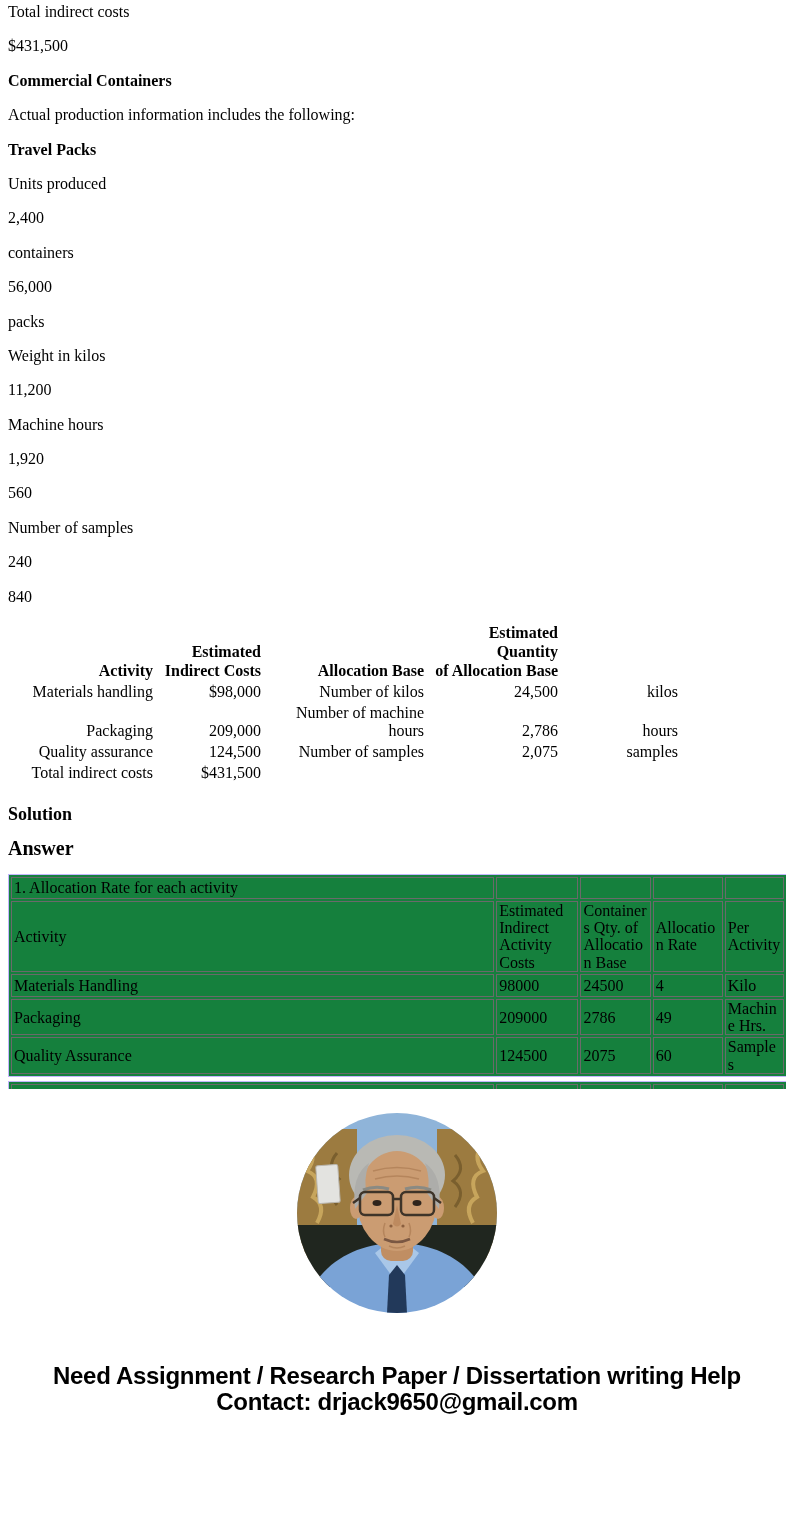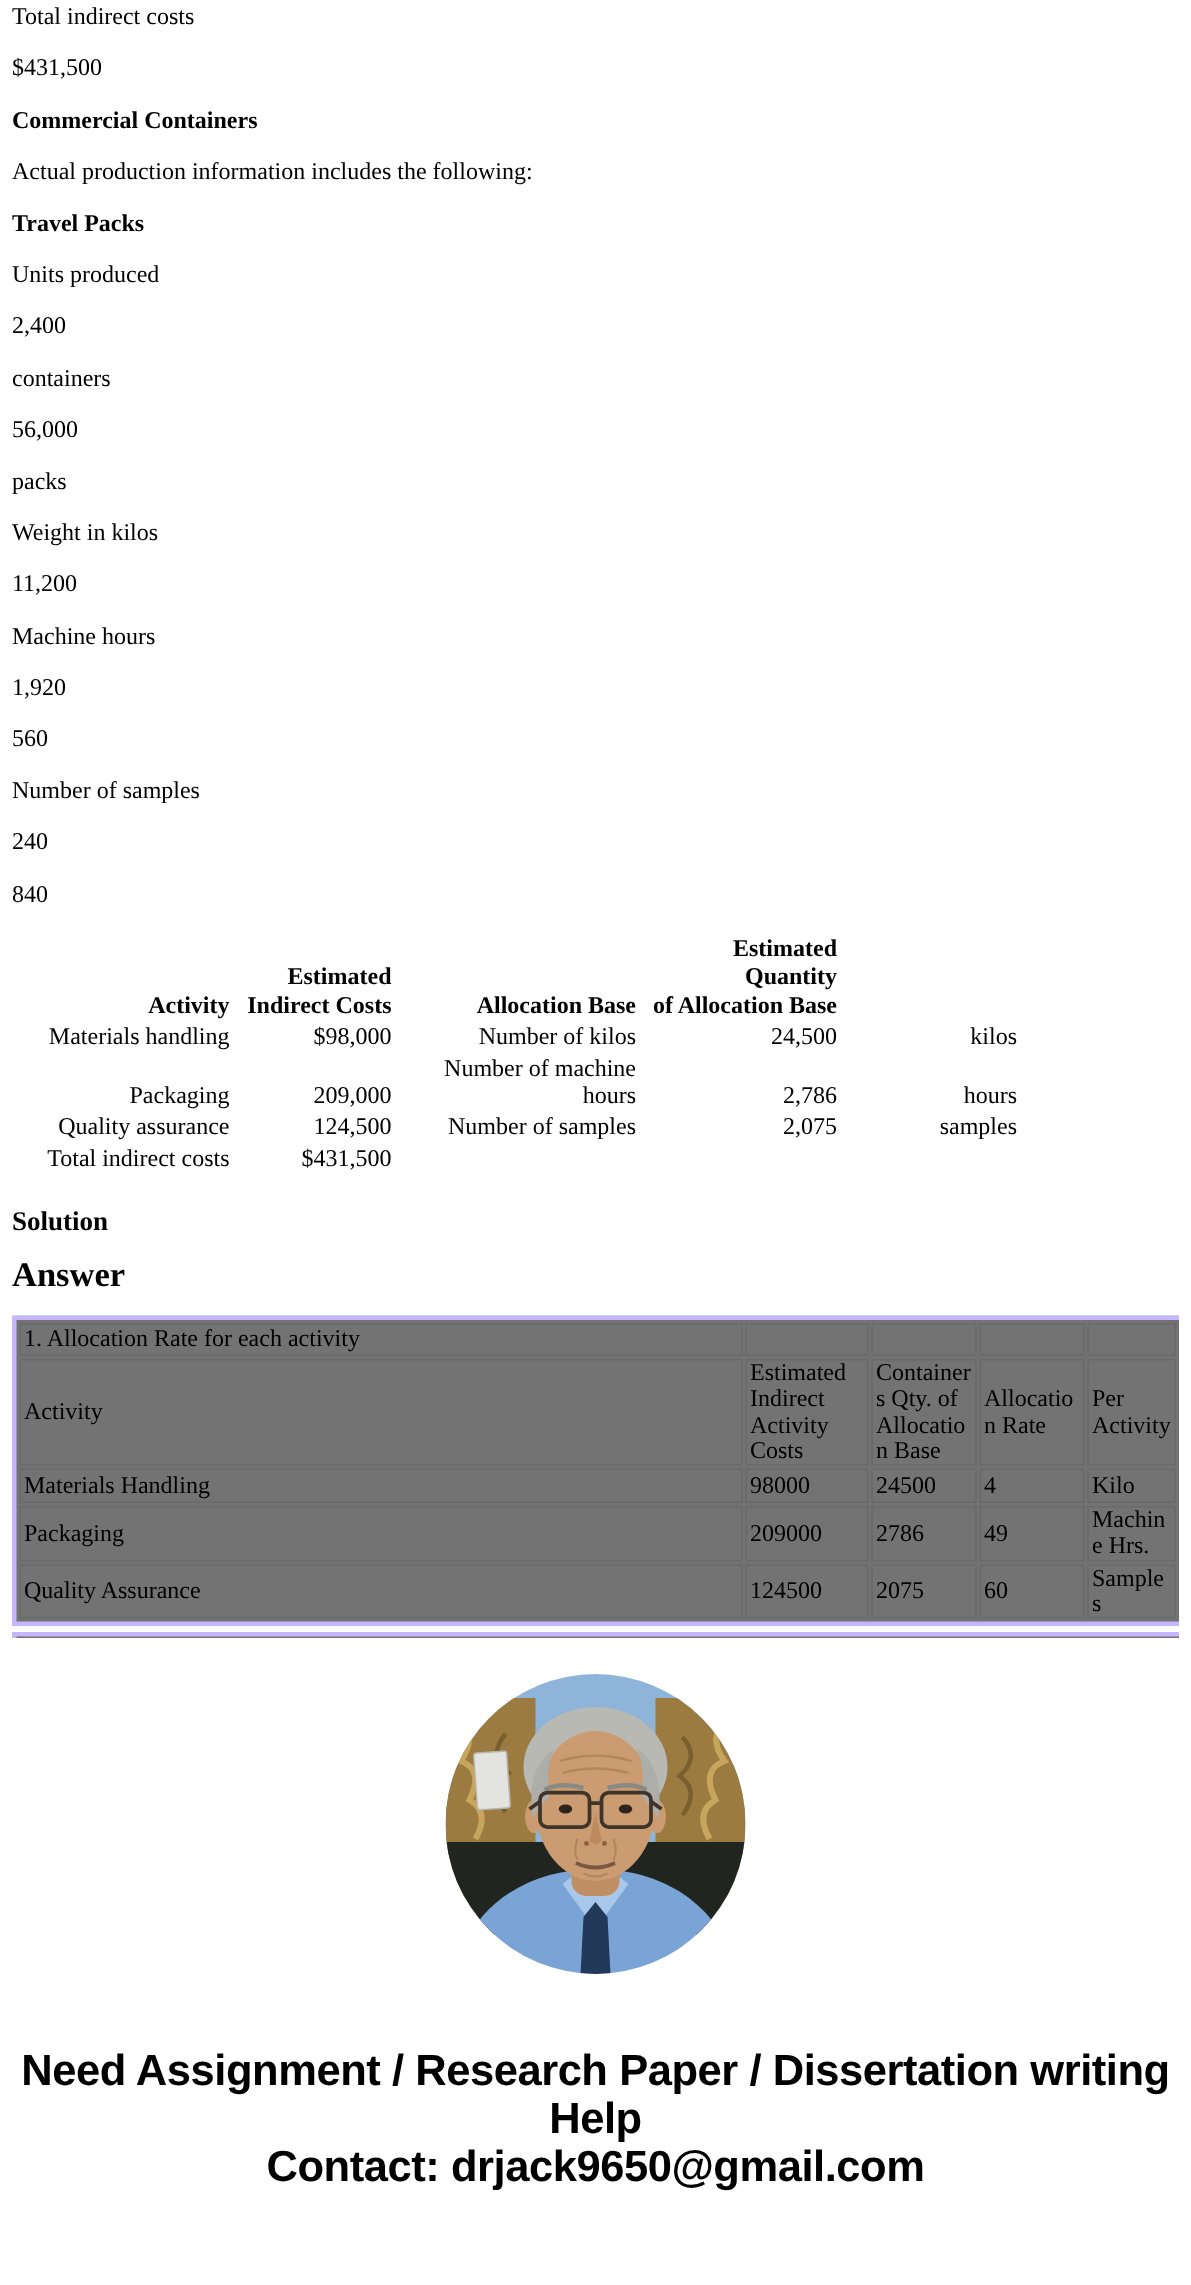--- a/index.html
+++ b/index.html
@@ -21,28 +21,28 @@
     border-collapse:separate;border-spacing:0 2px;
     table-layout:fixed;width:670px;margin-top:12px;
   }
   table.sum td{
     vertical-align:bottom;padding:0;line-height:1.18;text-align:right;
     overflow:hidden;
   }
   table.sum tr.hdr td{font-weight:bold;white-space:pre-line;}
 
   h2.solution{font-size:18px;font-weight:bold;margin:20px 0 12px 0;line-height:1.1;}
-  p.answer{font-size:23px;font-weight:bold;margin:0 0 15px 0;line-height:1.1;}
+  p.answer{font-size:20px;font-weight:bold;margin:0 0 15px 0;line-height:1.1;}
 
   
   .clip{height:215px;overflow:hidden;margin-top:0;}
   table.grid{
     border-collapse:separate;border-spacing:2px;
     table-layout:fixed;width:779px;
-    border:3px solid #c4b5fd;background:#737373;
+    border:1px solid #c4b5fd;background:#15803d;
   }
   table.grid td{
     border:1px solid #6a6a6a;
     padding:0 2px;line-height:1.08;vertical-align:middle;
     overflow:hidden;word-wrap:break-word;
   }
   table.grid tr.titlerow{height:22px;}
   table.grid tr.datarow{height:23px;}
   table.grid.t2{margin-top:4px;}
   table.grid.t2 tr{height:28px;}
@@ -50,21 +50,21 @@
 
   
   .avatar-wrap{text-align:center;margin-top:24px;height:200px;}
   .avatar-wrap svg{display:inline-block;}
 
   
   .footer{
     margin-top:50px;
     font-family:"Liberation Sans",sans-serif;
     font-weight:bold;
-    font-size:29px;
+    font-size:24px;
     line-height:1.1;
     text-align:center;
     letter-spacing:-0.3px;
   }
 </style>
 </head>
 <body>
 
 <div>
 

